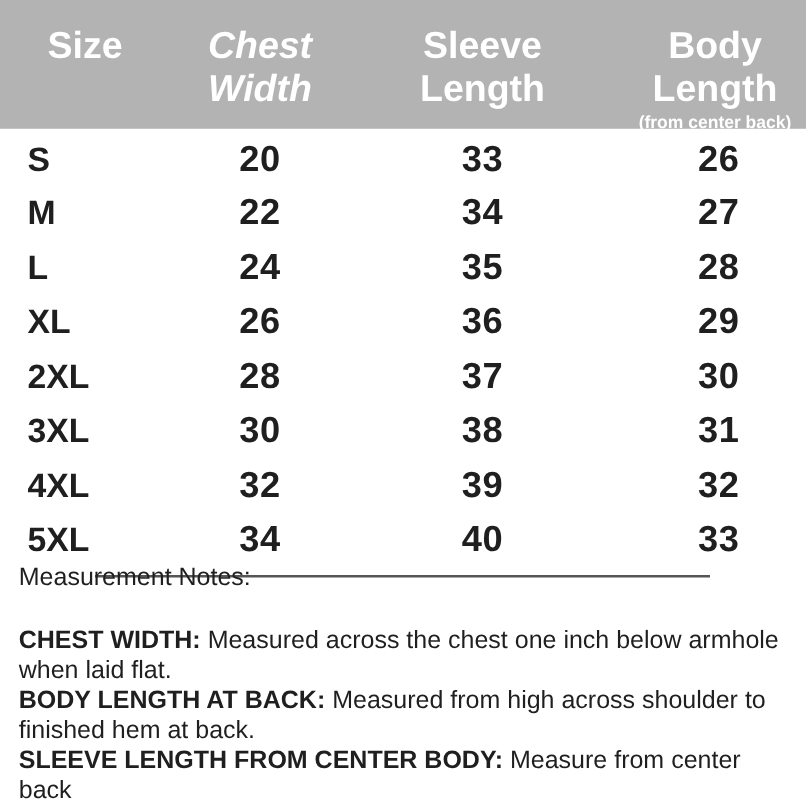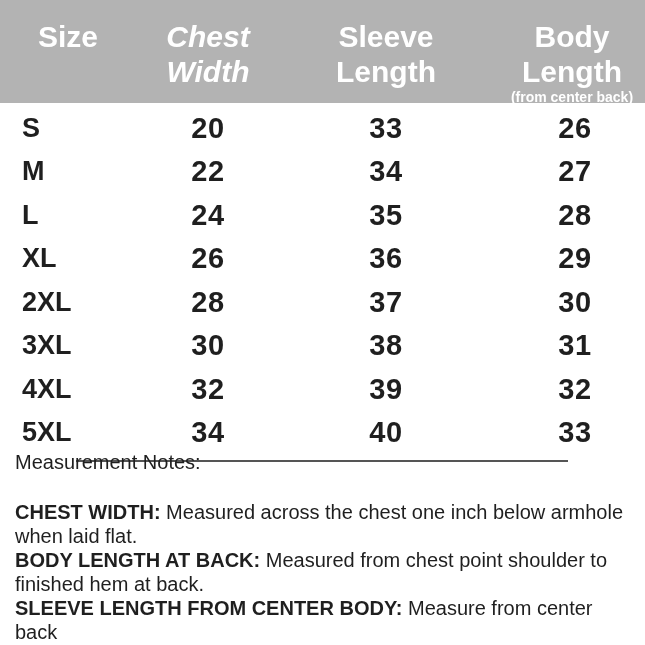--- a/index.html
+++ b/index.html
@@ -158,21 +158,21 @@
   <div class="divider"></div>
 
   <div class="notes-title">Measurement Notes:</div>
 
   <div class="note p1">
     <div><b>CHEST WIDTH:</b><span> Measured across the chest one inch below armhole</span></div>
     <div>when laid flat.</div>
   </div>
 
   <div class="note p2">
-    <div><b>BODY LENGTH AT BACK:</b><span> Measured from chest point shoulder to</span></div>
+    <div><b>BODY LENGTH AT BACK:</b><span> Measured from high across shoulder to</span></div>
     <div>finished hem at back.</div>
   </div>
 
   <div class="note p3">
     <div><b>SLEEVE LENGTH FROM CENTER BODY:</b><span> Measure from center back</span></div>
     <div>neck to shoulder point to sleeve hem.</div>
   </div>
 
 </div>
 

